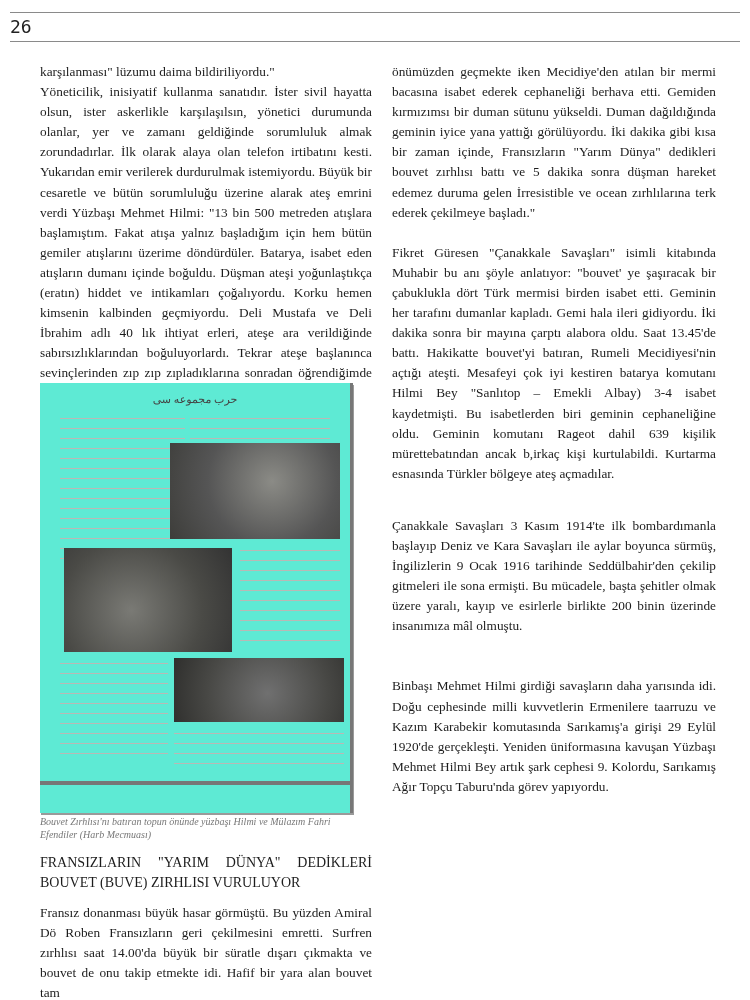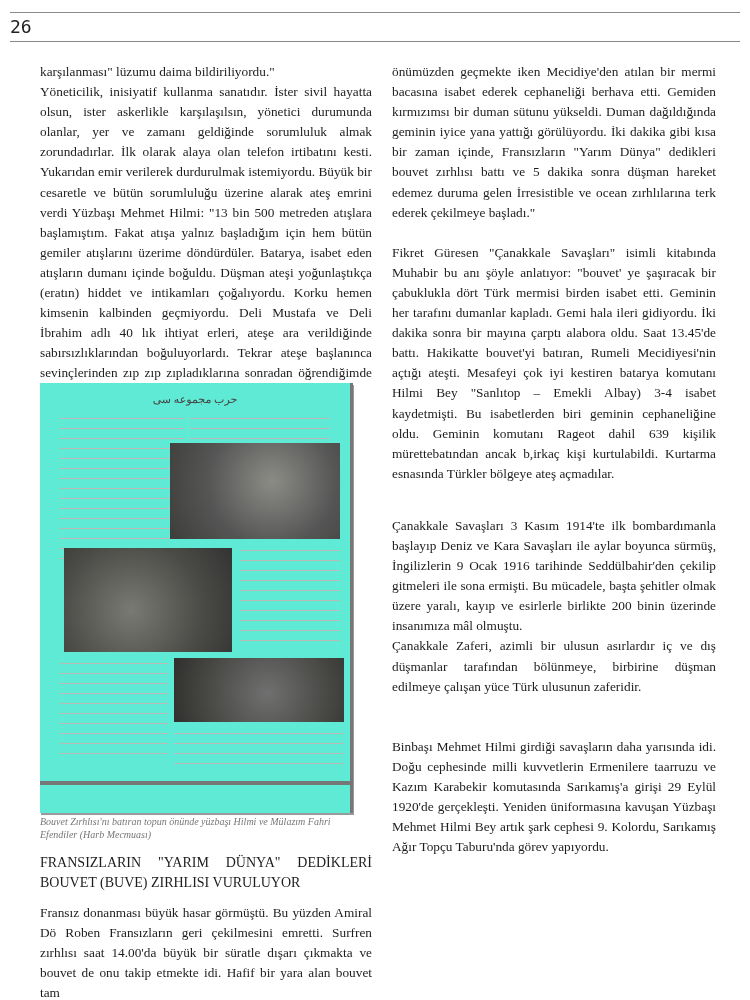--- a/index.html
+++ b/index.html
@@ -67,18 +67,17 @@
 <div class="left-heading heading-big">FRANSIZLARIN "YARIM DÜNYA" DEDİKLERİ BOUVET (BUVE) ZIRHLISI VURULUYOR</div>
 <div class="left-bottom">Fransız donanması büyük hasar görmüştü. Bu yüzden Amiral Dö Roben Fransızların geri çekilmesini emretti. Surfren zırhlısı saat 14.00'da büyük bir süratle dışarı çıkmakta ve bouvet de onu takip etmekte idi. Hafif bir yara alan bouvet tam</div>
 
 <div class="col col-right">
   <p>önümüzden geçmekte iken Mecidiye'den atılan bir mermi bacasına isabet ederek cephaneliği berhava etti. Gemiden kırmızımsı bir duman sütunu yükseldi. Duman dağıldığında geminin iyice yana yattığı görülüyordu. İki dakika gibi kısa bir zaman içinde, Fransızların "Yarım Dünya" dedikleri bouvet zırhlısı battı ve 5 dakika sonra düşman hareket edemez duruma gelen İrresistible ve ocean zırhlılarına terk ederek çekilmeye başladı."</p>
   <div class="gap"></div>
   <p>Fikret Güresen "Çanakkale Savaşları" isimli kitabında Muhabir bu anı şöyle anlatıyor: "bouvet' ye şaşıracak bir çabuklukla dört Türk mermisi birden isabet etti. Geminin her tarafını dumanlar kapladı. Gemi hala ileri gidiyordu. İki dakika sonra bir mayına çarptı alabora oldu. Saat 13.45'de battı. Hakikatte bouvet'yi batıran, Rumeli Mecidiyesi'nin açtığı ateşti. Mesafeyi çok iyi kestiren batarya komutanı Hilmi Bey "Sanlıtop – Emekli Albay) 3-4 isabet kaydetmişti. Bu isabetlerden biri geminin cephaneliğine oldu. Geminin komutanı Rageot dahil 639 kişilik mürettebatından ancak b,irkaç kişi kurtulabildi. Kurtarma esnasında Türkler bölgeye ateş açmadılar.</p>
   <div style="height:12px"></div>
   <div class="gap"></div>
   <p>Çanakkale Savaşları 3 Kasım 1914'te ilk bombardımanla başlayıp Deniz ve Kara Savaşları ile aylar boyunca sürmüş, İngilizlerin 9 Ocak 1916 tarihinde Seddülbahir'den çekilip gitmeleri ile sona ermişti. Bu mücadele, başta şehitler olmak üzere yaralı, kayıp ve esirlerle birlikte 200 binin üzerinde insanımıza mâl olmuştu.</p>
-  <p>Çanakkale Zaferi, azimli bir ulusun asırlardır iç ve dış düşmanlar tarafından bölünmeye, birbirine düşman edilmeye çalışan yüce Türk ulusunun zaferidir.</p>
   <div class="gap"></div>
   <div class="gap"></div>
   <p>Binbaşı Mehmet Hilmi girdiği savaşların daha yarısında idi. Doğu cephesinde milli kuvvetlerin Ermenilere taarruzu ve Kazım Karabekir komutasında Sarıkamış'a girişi 29 Eylül 1920'de gerçekleşti. Yeniden üniformasına kavuşan Yüzbaşı Mehmet Hilmi Bey artık şark cephesi 9. Kolordu, Sarıkamış Ağır Topçu Taburu'nda görev yapıyordu.</p>
 
 </div>
 
 </body></html>

